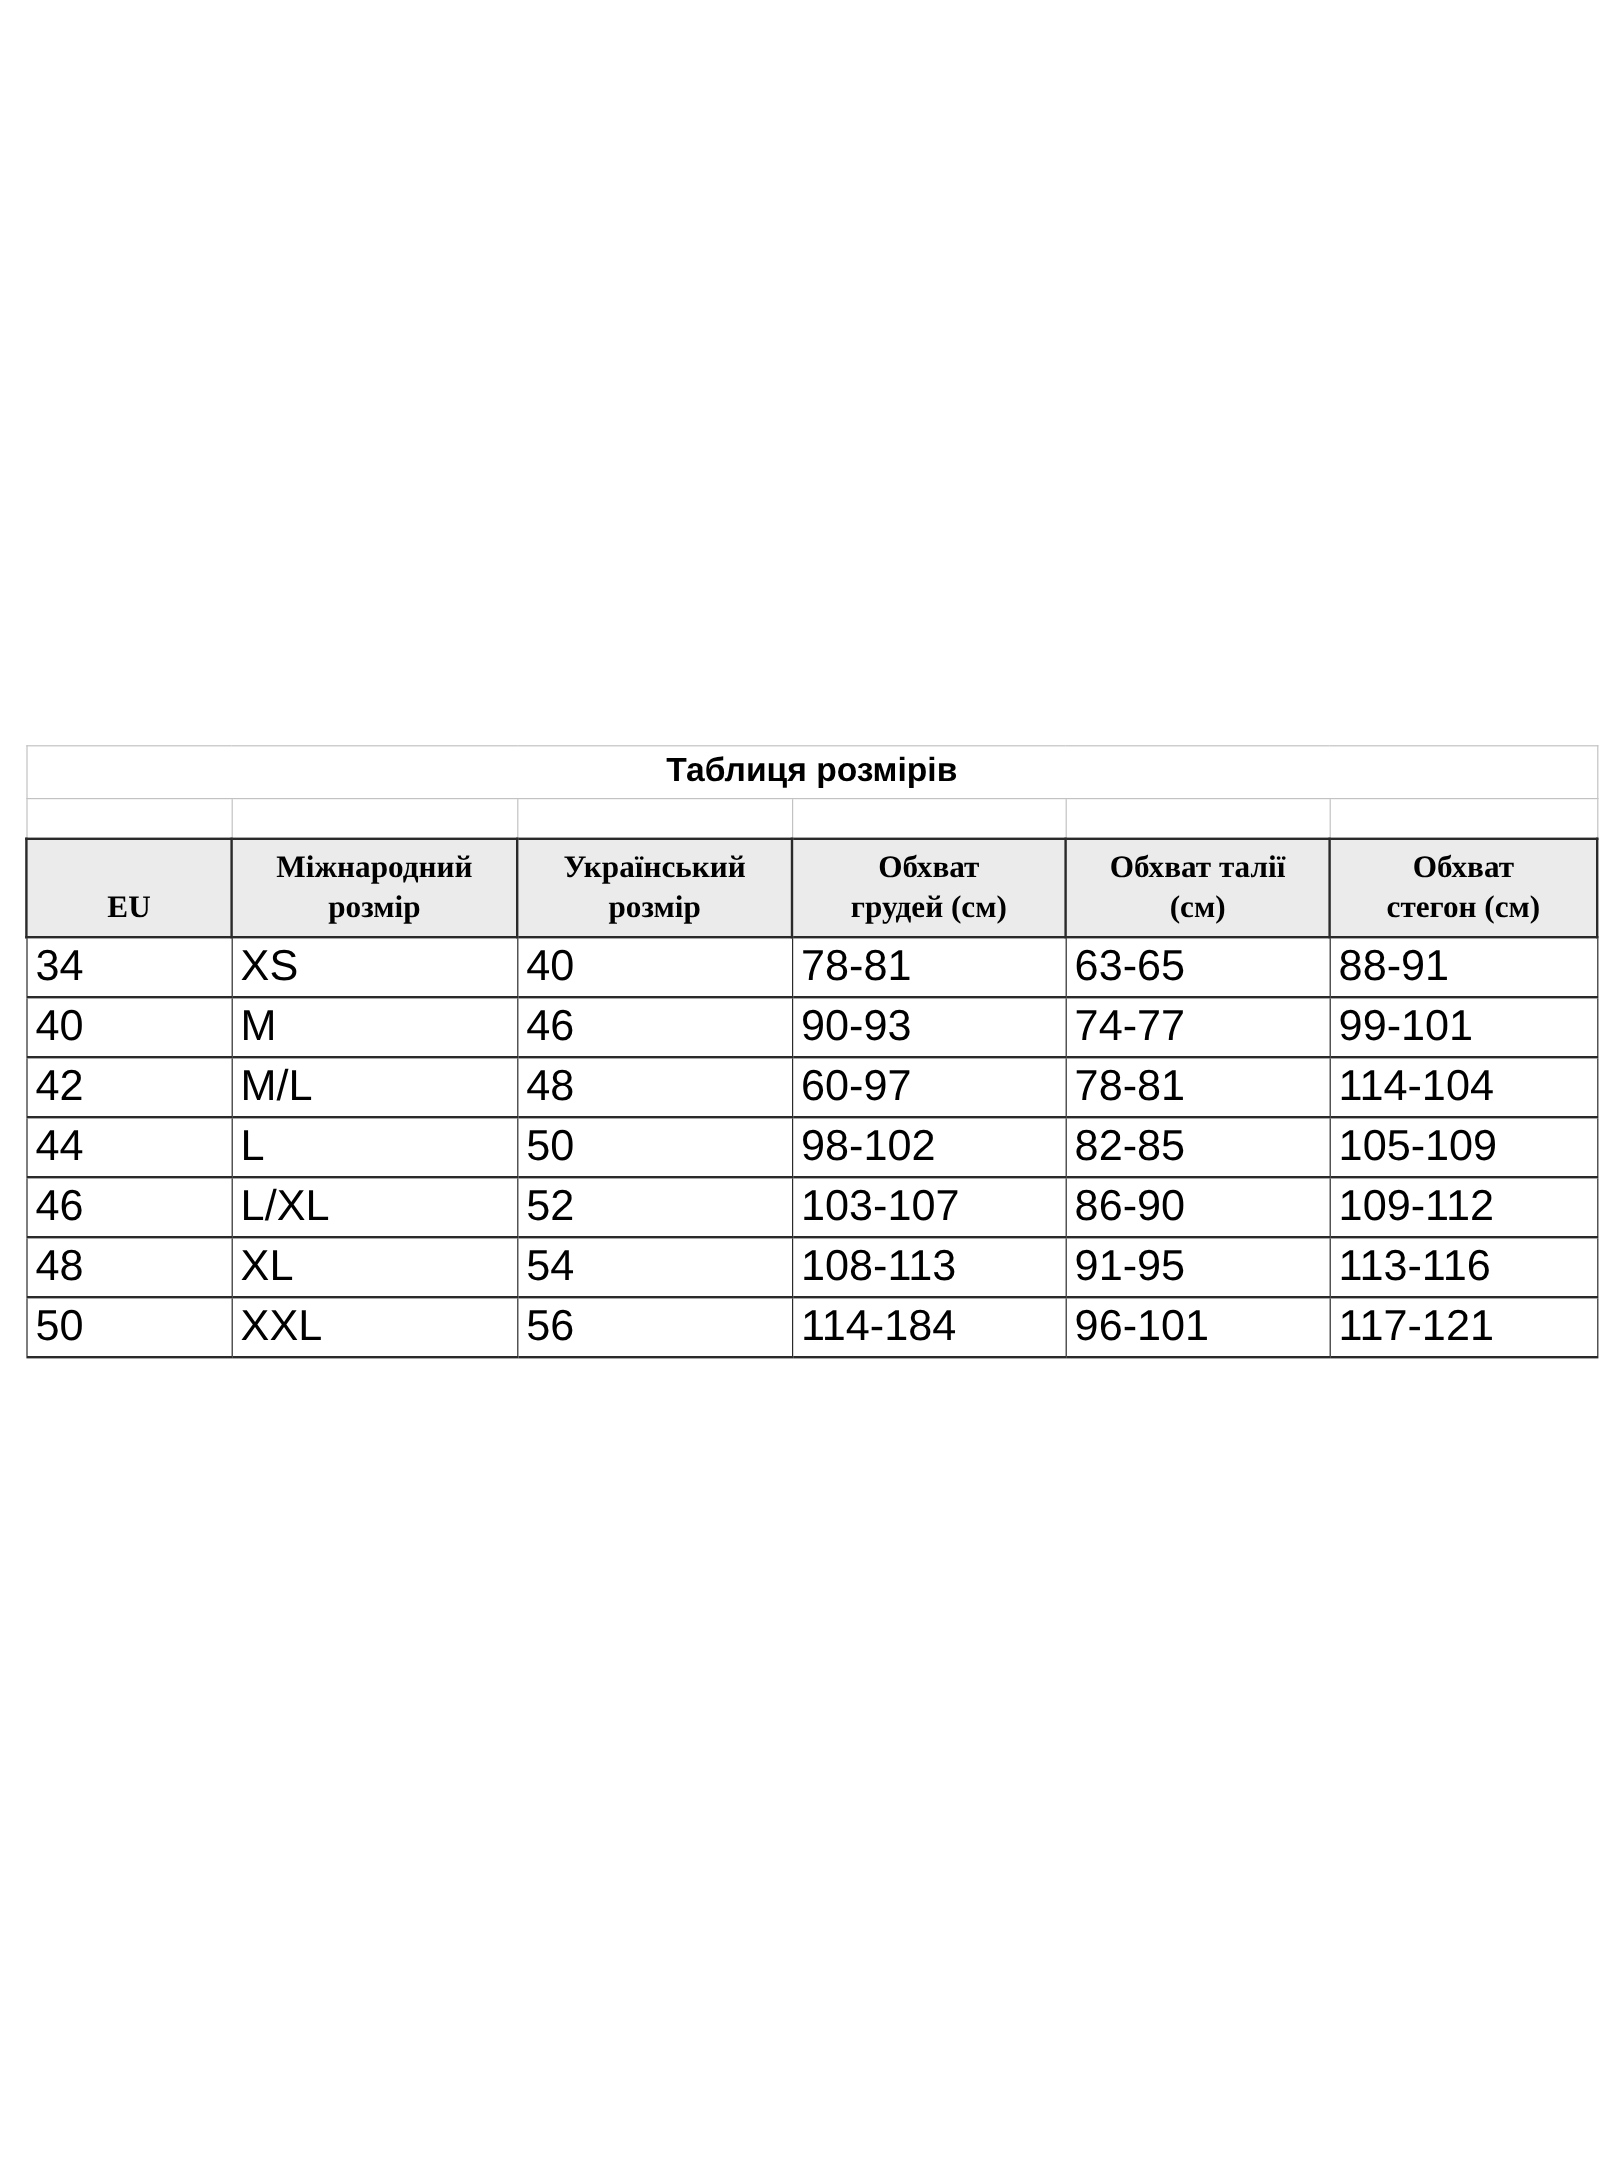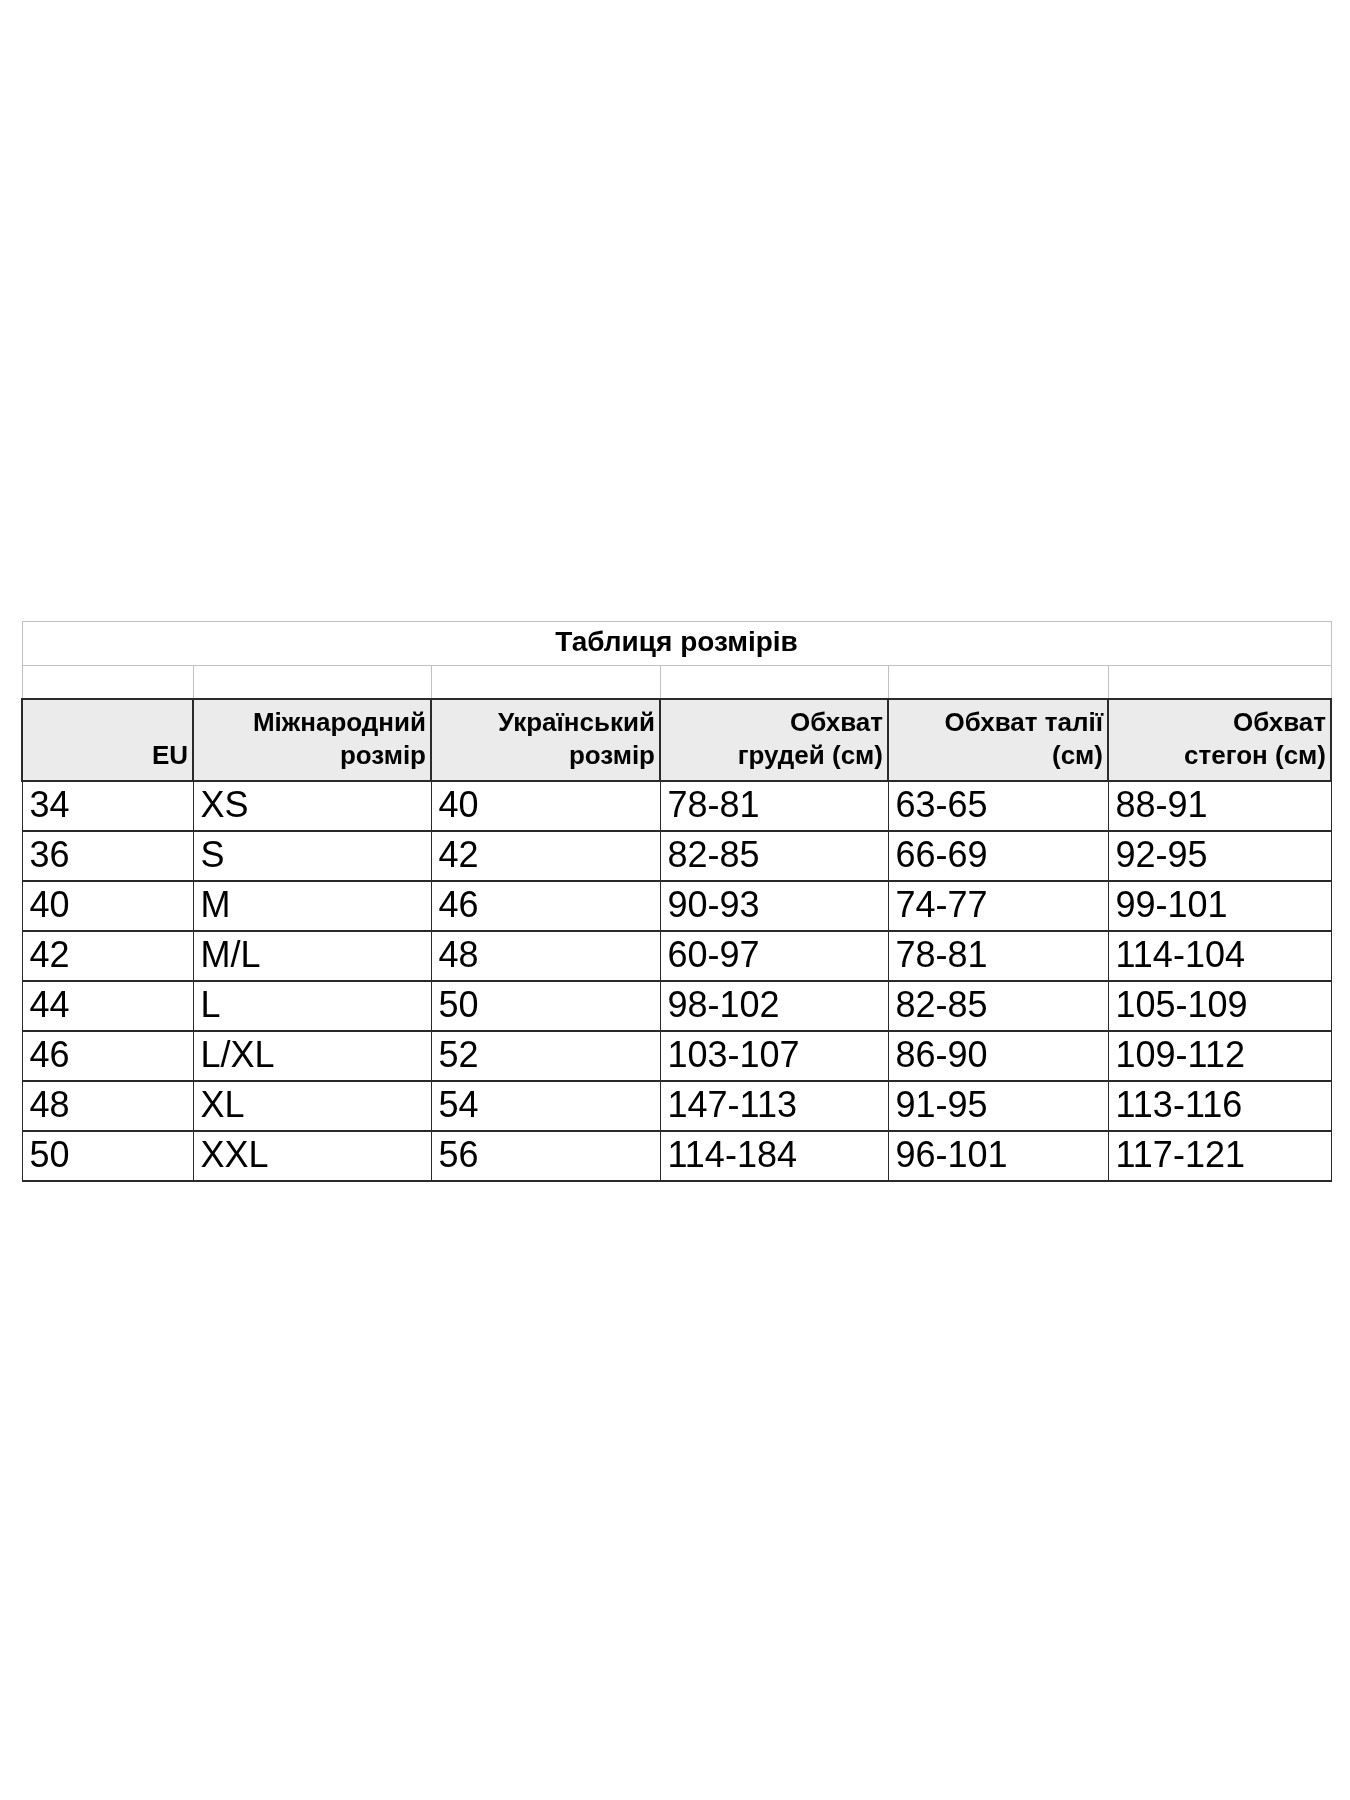--- a/index.html
+++ b/index.html
@@ -46,24 +46,25 @@
     height: 33px;
     padding: 0;
   }
   
   th.head-cell {
     border: 2px solid var(--border-dark);
     background: var(--header-bg);
     font-weight: 700;
     font-size: 26px;
     line-height: 1.27;
-    text-align: right;
+    text-align: center;
     vertical-align: bottom;
     padding: 6px 4px 8px 4px;
     height: 79px;
+    font-family: Liberation Serif, serif;
   }
   th.head-cell .hl { display: block; }
   
   tr.data-row { height: 44px; }
   td.data-cell {
     border: 1px solid var(--border-dark);
     border-top-width: 2px;
     border-bottom-width: 2px;
     font-size: 36px;
     text-align: left;
@@ -130,28 +131,20 @@
 
     <tr class="data-row">
       <td class="data-cell">34</td>
       <td class="data-cell">XS</td>
       <td class="data-cell">40</td>
       <td class="data-cell">78-81</td>
       <td class="data-cell">63-65</td>
       <td class="data-cell">88-91</td>
     </tr>
     <tr class="data-row">
-      <td class="data-cell">36</td>
-      <td class="data-cell">S</td>
-      <td class="data-cell">42</td>
-      <td class="data-cell">82-85</td>
-      <td class="data-cell">66-69</td>
-      <td class="data-cell">92-95</td>
-    </tr>
-    <tr class="data-row">
       <td class="data-cell">40</td>
       <td class="data-cell">M</td>
       <td class="data-cell">46</td>
       <td class="data-cell">90-93</td>
       <td class="data-cell">74-77</td>
       <td class="data-cell">99-101</td>
     </tr>
     <tr class="data-row">
       <td class="data-cell">42</td>
       <td class="data-cell">M/L</td>
@@ -173,21 +166,21 @@
       <td class="data-cell">L/XL</td>
       <td class="data-cell">52</td>
       <td class="data-cell">103-107</td>
       <td class="data-cell">86-90</td>
       <td class="data-cell">109-112</td>
     </tr>
     <tr class="data-row">
       <td class="data-cell">48</td>
       <td class="data-cell">XL</td>
       <td class="data-cell">54</td>
-      <td class="data-cell">147-113</td>
+      <td class="data-cell">108-113</td>
       <td class="data-cell">91-95</td>
       <td class="data-cell">113-116</td>
     </tr>
     <tr class="data-row">
       <td class="data-cell">50</td>
       <td class="data-cell">XXL</td>
       <td class="data-cell">56</td>
       <td class="data-cell">114-184</td>
       <td class="data-cell">96-101</td>
       <td class="data-cell">117-121</td>

